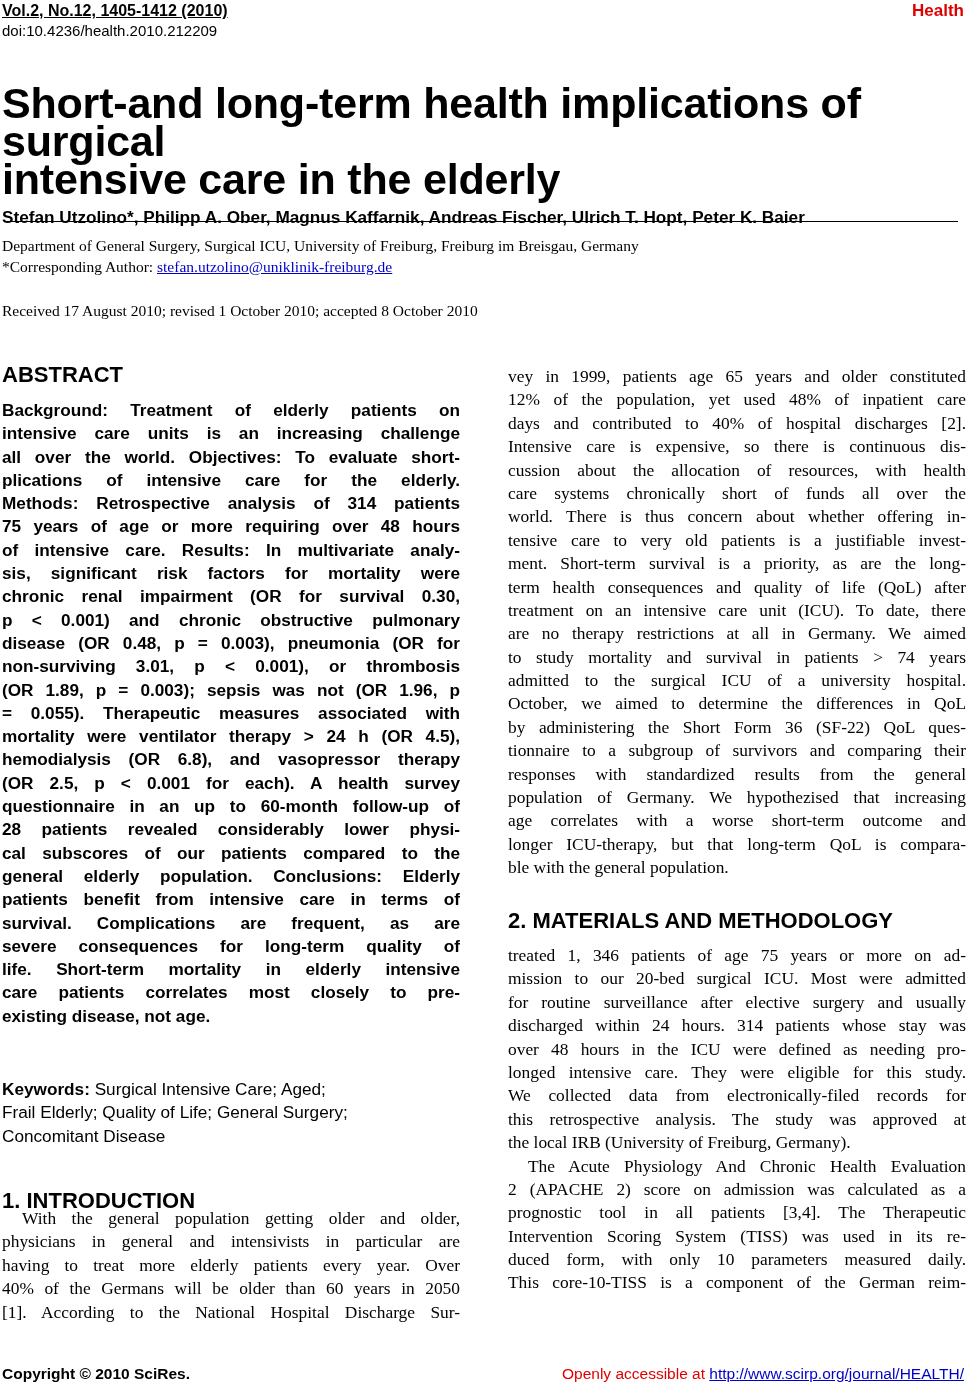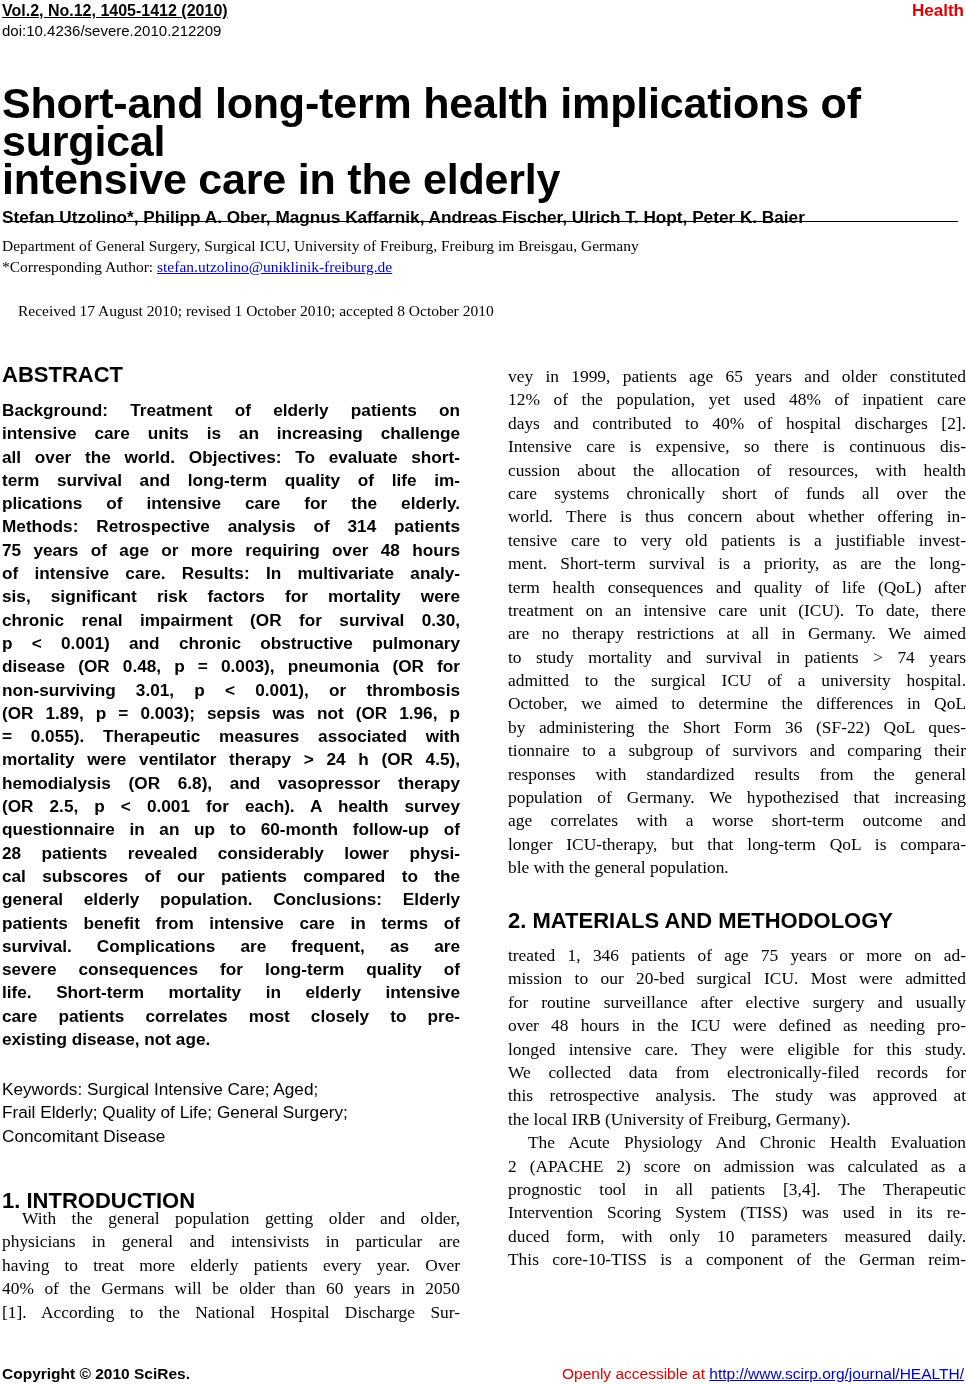--- a/index.html
+++ b/index.html
@@ -11,53 +11,53 @@
     .vol { left: 2px; top: 0px; font-size: 16px; font-weight: bold; line-height: 22px; text-decoration: underline; }
     .doi { left: 2px; top: 21px; font-size: 15px; line-height: 20px; }
     .journal { right: 2px; top: 0px; font-size: 17px; font-weight: bold; color: #e00000; line-height: 22px; margin-left: 44px; }
 
     .title { left: 2px; top: 84px; width: 960px; font-size: 43px; font-weight: bold; line-height: 38px; letter-spacing: -0.2px; }
     .authors { left: 2px; top: 206px; width: 962px; font-size: 17.2px; font-weight: bold; line-height: 22px; white-space: nowrap; }
     .rule { left: 4px; top: 221px; width: 954px; height: 1px; background: #000; }
 
     .affil { left: 2px; top: 235px; font-size: 15.5px; line-height: 21px; }
     .affil a { color: #0000cc; text-decoration: underline; }
-    .received { left: 18px; top: 300px; font-size: 15.5px; line-height: 21px; }
+    .received { left: 2px; top: 300px; font-size: 15.5px; line-height: 21px; }
 
     .h-abstract { left: 2px; top: 361px; font-size: 22px; font-weight: bold; line-height: 28px; }
 
     .col { width: 458px; }
     .line { display: block; text-align: justify; text-align-last: justify; white-space: nowrap; height: 23.3px; overflow: visible; }
     .line.last { text-align-last: left; }
     .abs-text { left: 2px; top: 399px; font-size: 17.2px; font-weight: bold; line-height: 23.3px; }
     .abs-text .line { height: 23.3px; }
 
     .kw { left: 2px; top: 1078px; font-size: 17.2px; line-height: 23.3px; }
-    .kw b { font-weight: normal; }
+    .kw b { font-weight: bold; }
 
     .h-intro { left: 2px; top: 1169px; font-size: 22px; font-weight: bold; line-height: 28px; margin-top: 18px; }
     .intro-text { left: 2px; top: 1207px; font-size: 17.4px; line-height: 23.4px; }
     .intro-text .line { height: 23.4px; }
 
     .rcol-text1 { left: 508px; top: 365px; width: 458px; font-size: 17.4px; line-height: 23.4px; }
     .rcol-text1 .line { height: 23.4px; }
     .h-methods { left: 508px; top: 907px; font-size: 22px; font-weight: bold; line-height: 28px; }
     .rcol-text2 { left: 508px; top: 944px; width: 458px; font-size: 17.4px; line-height: 23.4px; }
     .rcol-text2 .line { height: 23.4px; }
     .indent { padding-left: 20px; }
 
     .copyright { left: 2px; top: 1364px; font-size: 15.5px; font-weight: bold; line-height: 20px; }
     .openacc { right: 2px; top: 1364px; font-size: 15.5px; line-height: 20px; color: #e00000; }
     .openacc a { color: #0000cc; text-decoration: underline; }
   </style>
 </head>
 <body>
 
 <div class="abs sans vol">Vol.2, No.12, 1405-1412 (2010)</div>
-<div class="abs sans doi">doi:10.4236/severe.2010.212209</div>
+<div class="abs sans doi">doi:10.4236/health.2010.212209</div>
 <div class="abs sans journal">Health</div>
 
 <div class="abs sans title">
   <div>Short-and long-term health implications of surgical</div>
   <div>intensive care in the elderly</div>
 </div>
 
 <div class="abs sans authors">Stefan Utzolino*, Philipp A. Ober, Magnus Kaffarnik, Andreas Fischer, Ulrich T. Hopt, Peter K. Baier</div>
 <div class="abs rule"></div>
 
@@ -68,21 +68,20 @@
   </div>
 </div>
 
 <div class="abs serif received">Received 17 August 2010; revised 1 October 2010; accepted 8 October 2010</div>
 
 <div class="abs sans h-abstract">ABSTRACT</div>
 <div class="abs sans col abs-text" id="abstract-body">
     <div class="line">Background: Treatment of elderly patients on</div>
     <div class="line">intensive care units is an increasing challenge</div>
     <div class="line">all over the world. Objectives: To evaluate short-</div>
-    <div class="line">term survival and long-term quality of life im-</div>
     <div class="line">plications of intensive care for the elderly.</div>
     <div class="line">Methods: Retrospective analysis of 314 patients</div>
     <div class="line">75 years of age or more requiring over 48 hours</div>
     <div class="line">of intensive care. Results: In multivariate analy-</div>
     <div class="line">sis, significant risk factors for mortality were</div>
     <div class="line">chronic renal impairment (OR for survival 0.30,</div>
     <div class="line">p &lt; 0.001) and chronic obstructive pulmonary</div>
     <div class="line">disease (OR 0.48, p = 0.003), pneumonia (OR for</div>
     <div class="line">non-surviving 3.01, p &lt; 0.001), or thrombosis</div>
     <div class="line">(OR 1.89, p = 0.003); sepsis was not (OR 1.96, p</div>
@@ -139,20 +138,21 @@
     <div class="line">age correlates with a worse short-term outcome and</div>
     <div class="line">longer ICU-therapy, but that long-term QoL is compara-</div>
     <div class="line last">ble with the general population.</div>
   </div>
 
 <div class="abs sans h-methods">2. MATERIALS AND METHODOLOGY</div>
 <div class="abs serif rcol-text2" id="methods-body">
     <div class="line">treated 1, 346 patients of age 75 years or more on ad-</div>
     <div class="line">mission to our 20-bed surgical ICU. Most were admitted</div>
     <div class="line">for routine surveillance after elective surgery and usually</div>
+    <div class="line">discharged within 24 hours. 314 patients whose stay was</div>
     <div class="line">over 48 hours in the ICU were defined as needing pro-</div>
     <div class="line">longed intensive care. They were eligible for this study.</div>
     <div class="line">We collected data from electronically-filed records for</div>
     <div class="line">this retrospective analysis. The study was approved at</div>
     <div class="line last">the local IRB (University of Freiburg, Germany).</div>
     <div class="line indent">The Acute Physiology And Chronic Health Evaluation</div>
     <div class="line">2 (APACHE 2) score on admission was calculated as a</div>
     <div class="line">prognostic tool in all patients [3,4]. The Therapeutic</div>
     <div class="line">Intervention Scoring System (TISS) was used in its re-</div>
     <div class="line">duced form, with only 10 parameters measured daily.</div>

